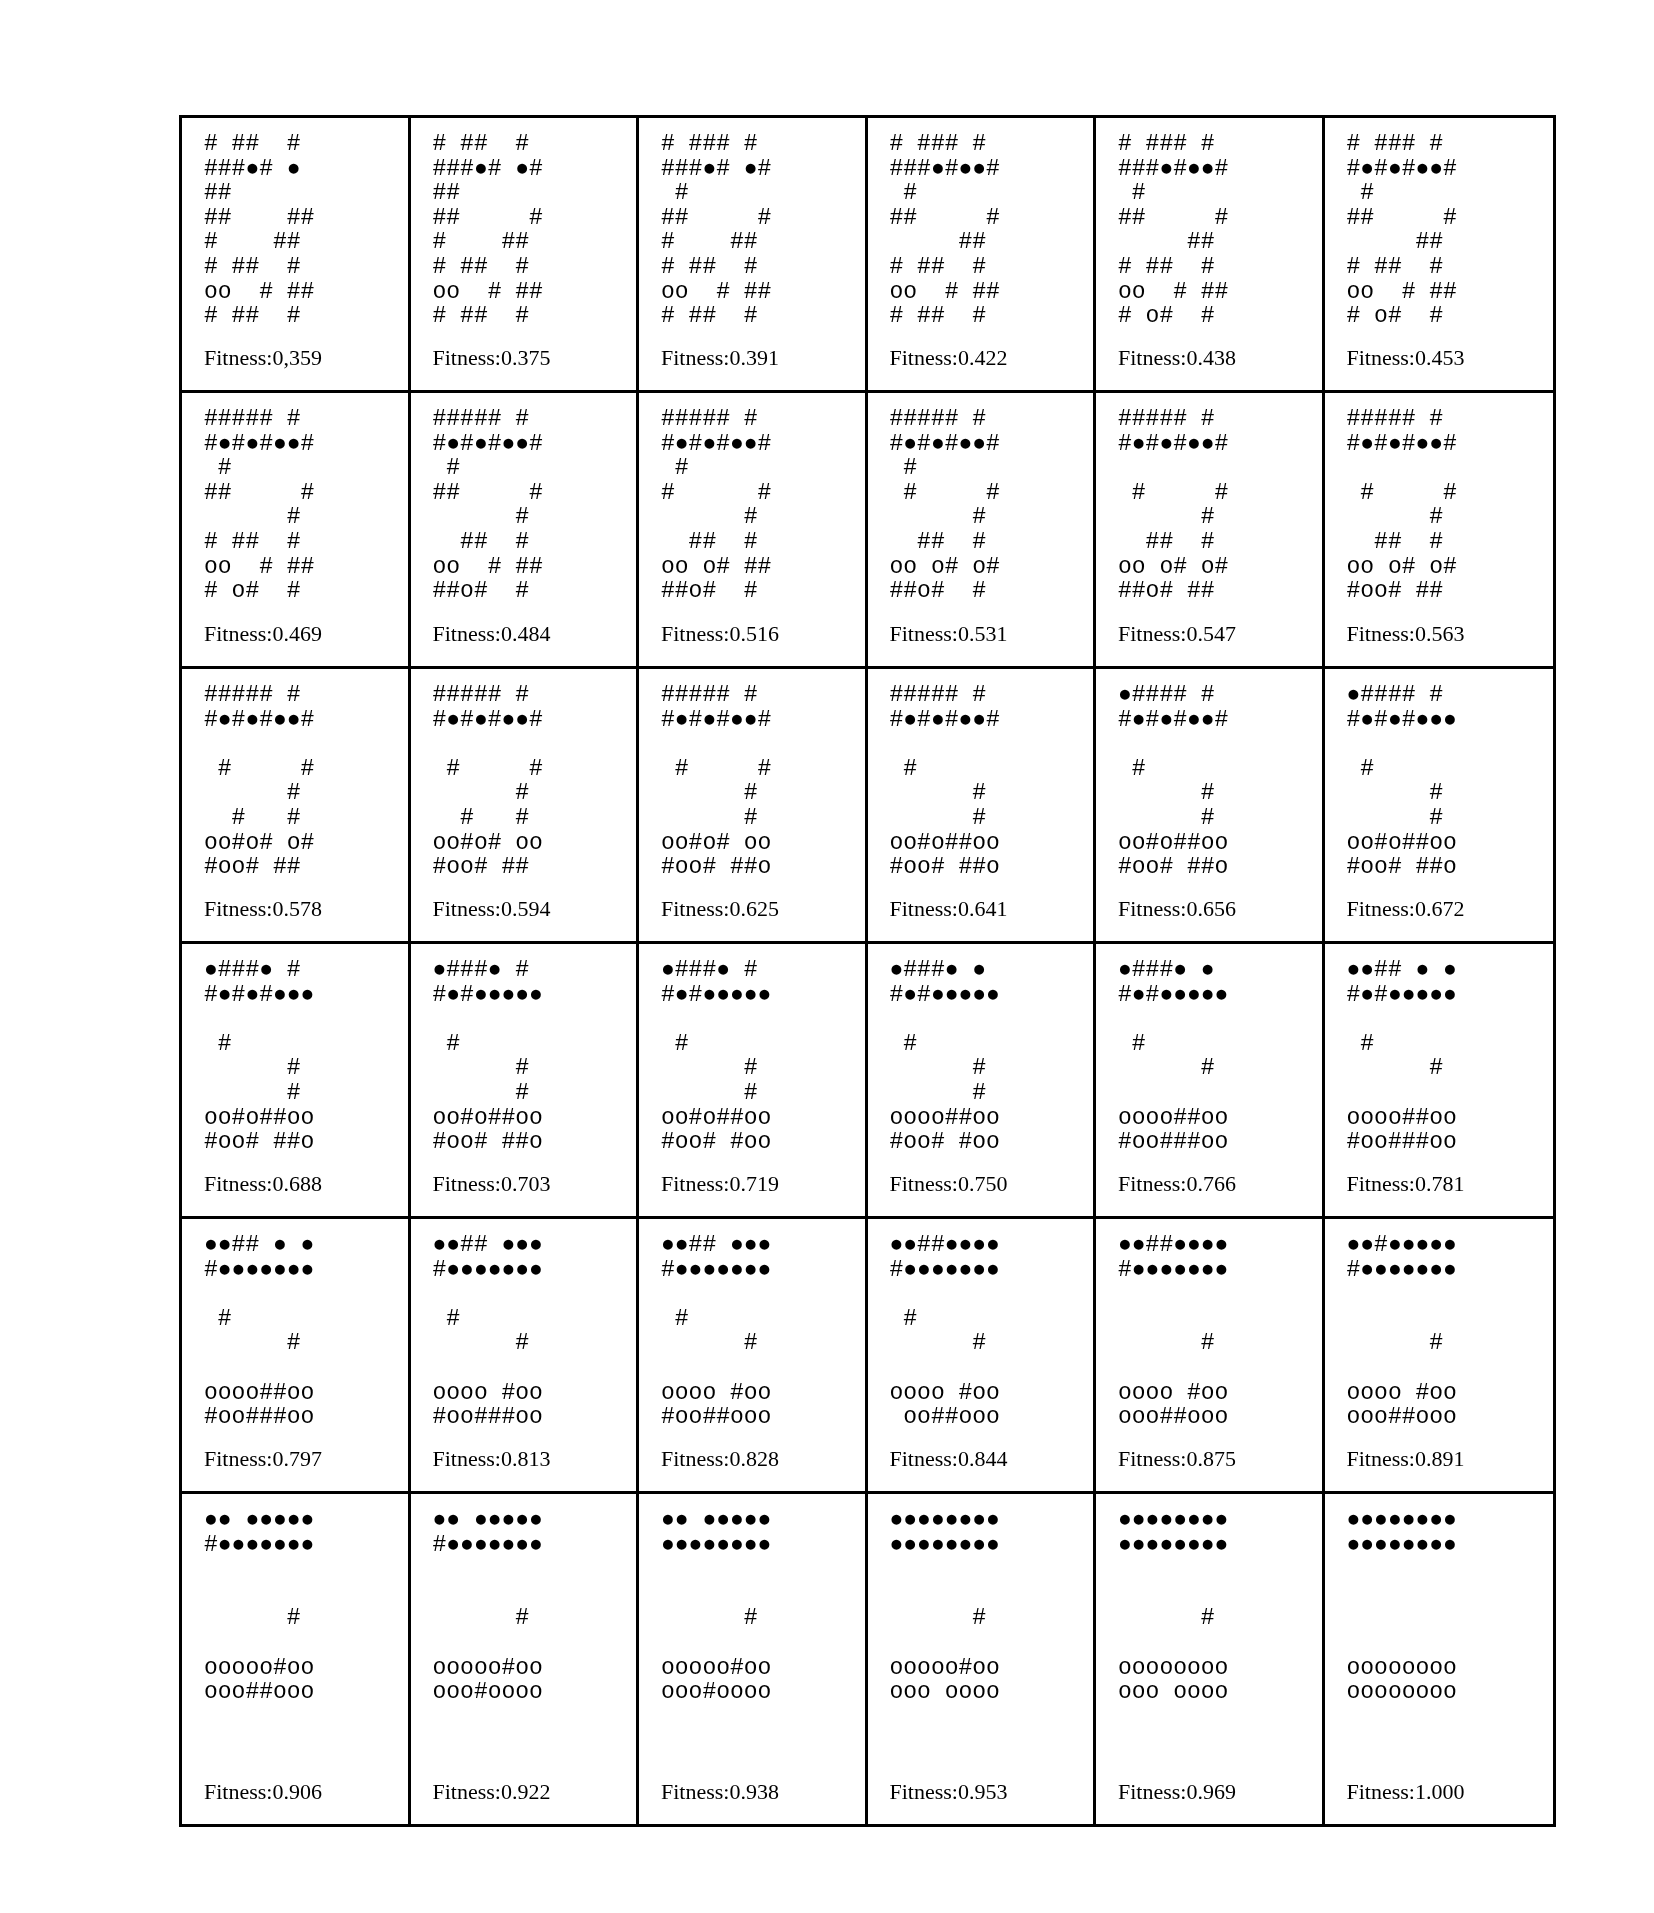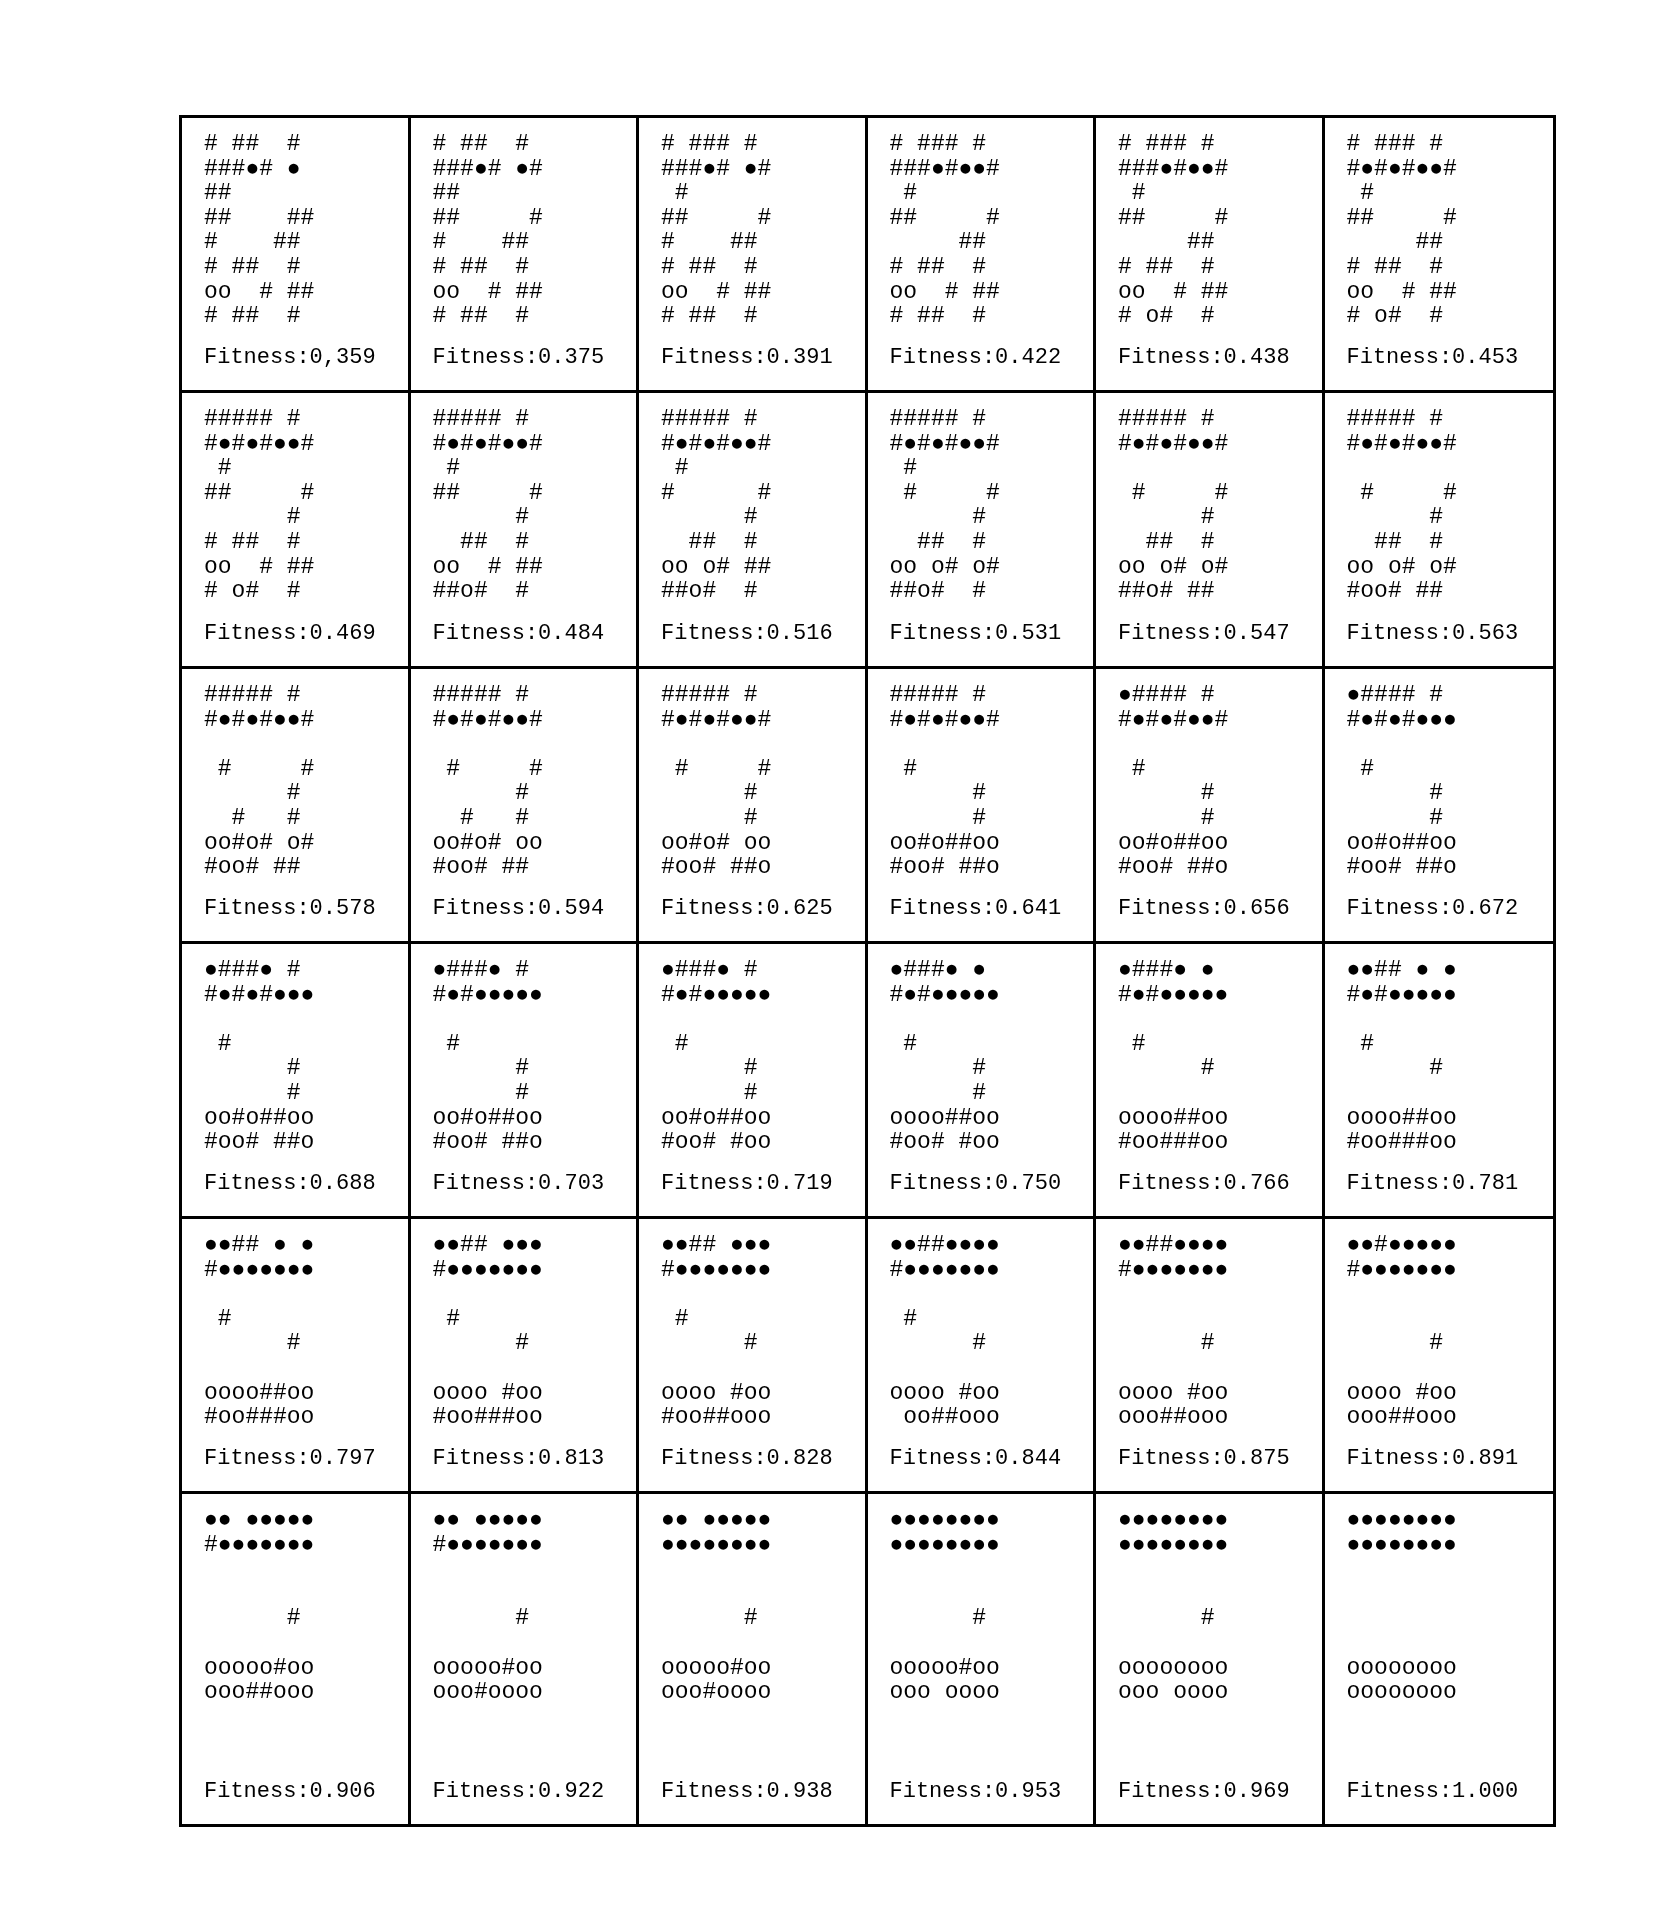--- a/index.html
+++ b/index.html
@@ -37,21 +37,21 @@
   .art {
     margin: 0;
     font-family: "Liberation Mono", "DejaVu Sans Mono", monospace;
     font-size: 23px;
     line-height: 24.6px;
     white-space: pre;
     height: 197px;
   }
   .fit {
     margin-top: auto;
-    font-family: Liberation Mono, monospace;
+    font-family: Liberation Serif, serif;
     font-size: 22px;
     line-height: 24px;
     white-space: pre;
   }
 </style>
 </head>
 <body>
 
 <div class="page">
   <div class="board">

